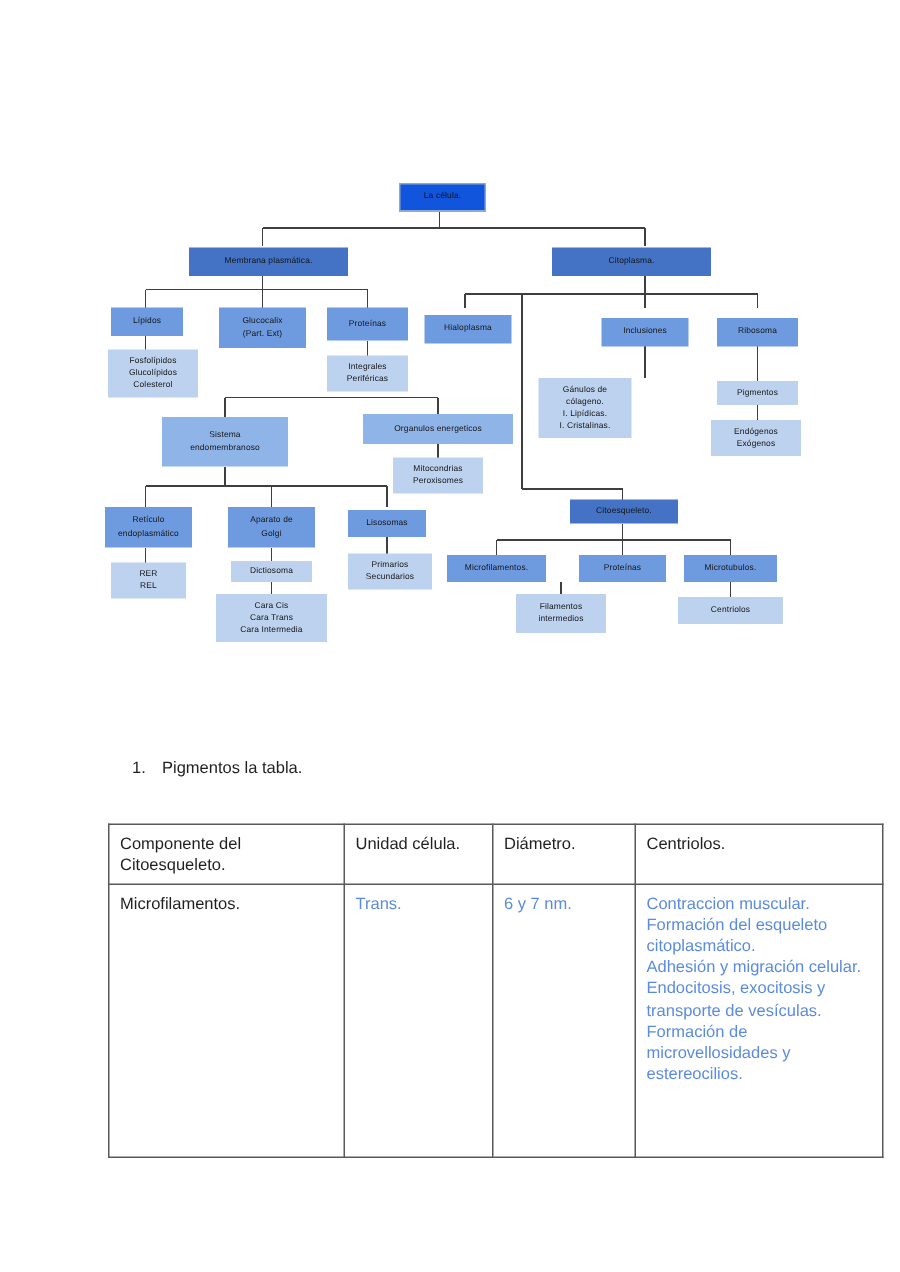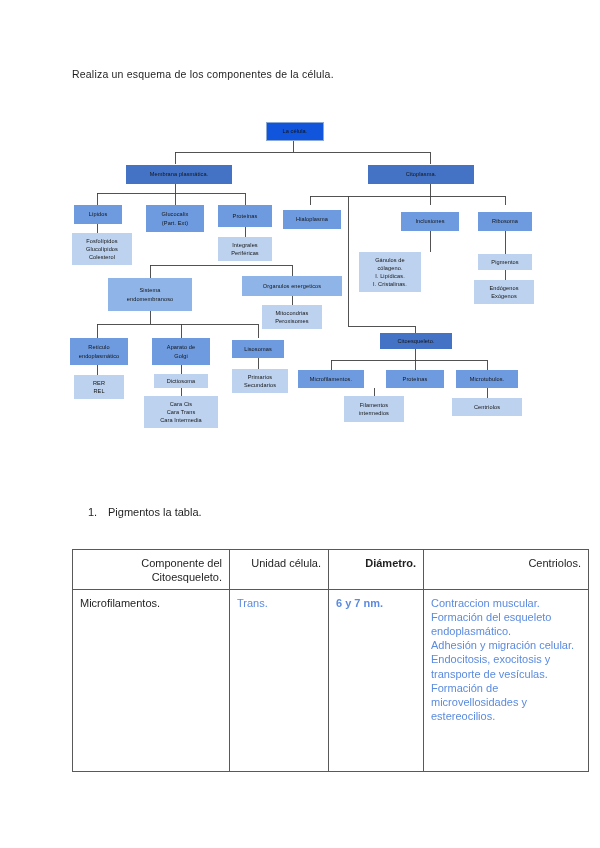--- a/index.html
+++ b/index.html
@@ -111,40 +111,39 @@
   .tbl td, .tbl th {
     border: 1px solid #595959;
     vertical-align: top;
     padding: 6px 7px 5px 7px;
     font-size: 11px;
     line-height: 1.28;
     font-weight: normal;
     text-align: left;
   }
   .tbl thead td {
-    text-align: right;
+    text-align: left;
     color: #1f1f1f;
     margin-top: 16px;
   }
   .tbl .c1 { width: 142px; }
   .tbl .c2 { width: 84px; }
-  .tbl .c3 { width: 80px; font-weight: bold; }
+  .tbl .c3 { width: 80px; }
   .tbl .c4 { width: 150px; }
 
   .tbl tbody td { height: 170px; }
   .cell-black { color: #1f1f1f; }
   .cell-blue  { color: #5B8BDF; }
   .fn-list { white-space: pre-line; }
 </style>
 </head>
 <body>
 
 <div class="page">
 
-  <div class="prompt-line">Realiza un esquema de los componentes de la célula.</div>
 
   <div class="chart">
 
     <svg viewBox="0 0 600 470">
       <g stroke="#3f3f3f" stroke-width="0.9" fill="none" shape-rendering="crispEdges">
 
         <line x1="293" y1="141" x2="293" y2="152"></line>
 
         <line x1="175" y1="152" x2="293" y2="152"></line>
         <line x1="175" y1="152" x2="175" y2="164"></line>
@@ -284,21 +283,21 @@
         <td class="c3">Diámetro.</td>
         <td class="c4">Centriolos.</td>
       </tr>
     </thead>
     <tbody>
       <tr>
         <td class="c1 cell-black">Microfilamentos.</td>
         <td class="c2 cell-blue">Trans.</td>
         <td class="c3 cell-blue">6 y 7 nm.</td>
         <td class="c4 cell-blue fn-list">Contraccion muscular.
-Formación del esqueleto endoplasmático.
+Formación del esqueleto citoplasmático.
 Adhesión y migración celular.
 Endocitosis, exocitosis y transporte de vesículas.
 Formación de microvellosidades y estereocilios.</td>
       </tr>
     </tbody>
   </table>
 
 </div>
 
 </body></html>

